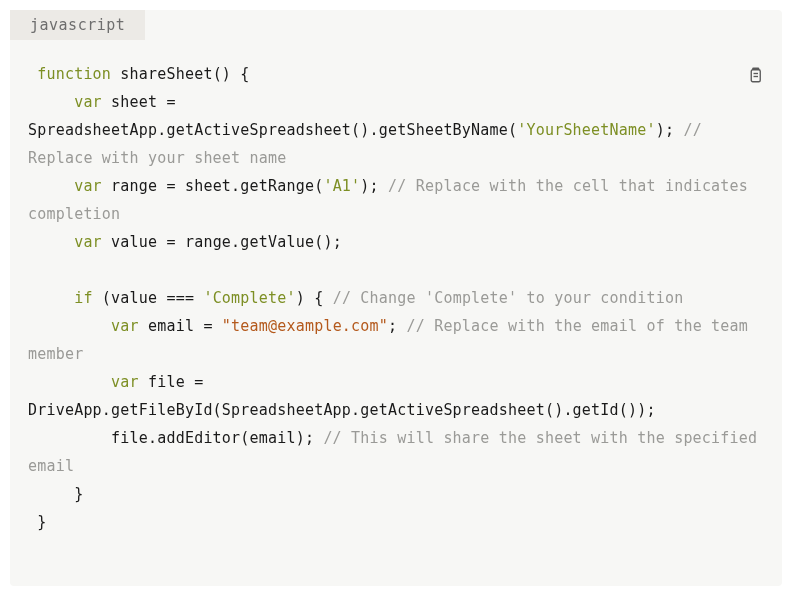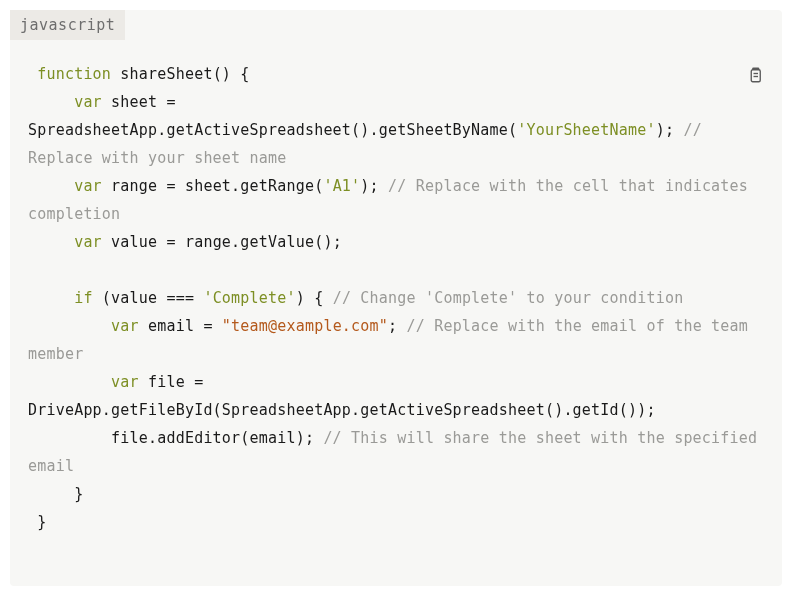--- a/index.html
+++ b/index.html
@@ -15,21 +15,21 @@
     width: 772px;
     box-sizing: border-box;
     padding: 0 0 50px 0;
   }
   .lang-tag {
     display: inline-block;
     background: #eceae6;
     color: #6e6e6e;
     font-size: 15px;
     letter-spacing: 0.5px;
-    padding: 6px 10px;
+    padding: 6px 20px;
     font-family: ui-monospace, Menlo, Consolas, monospace;
   }
   .copy-btn {
     position: absolute;
     top: 55px;
     right: 18px;
     width: 18px;
     height: 20px;
     cursor: pointer;
     color: #5a5a5a;

